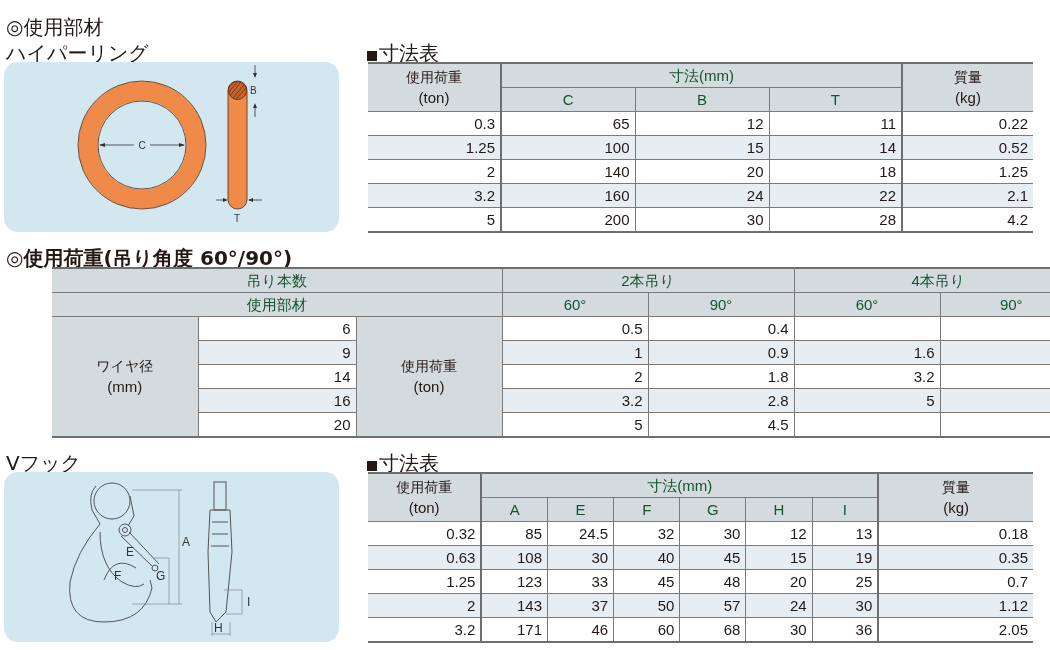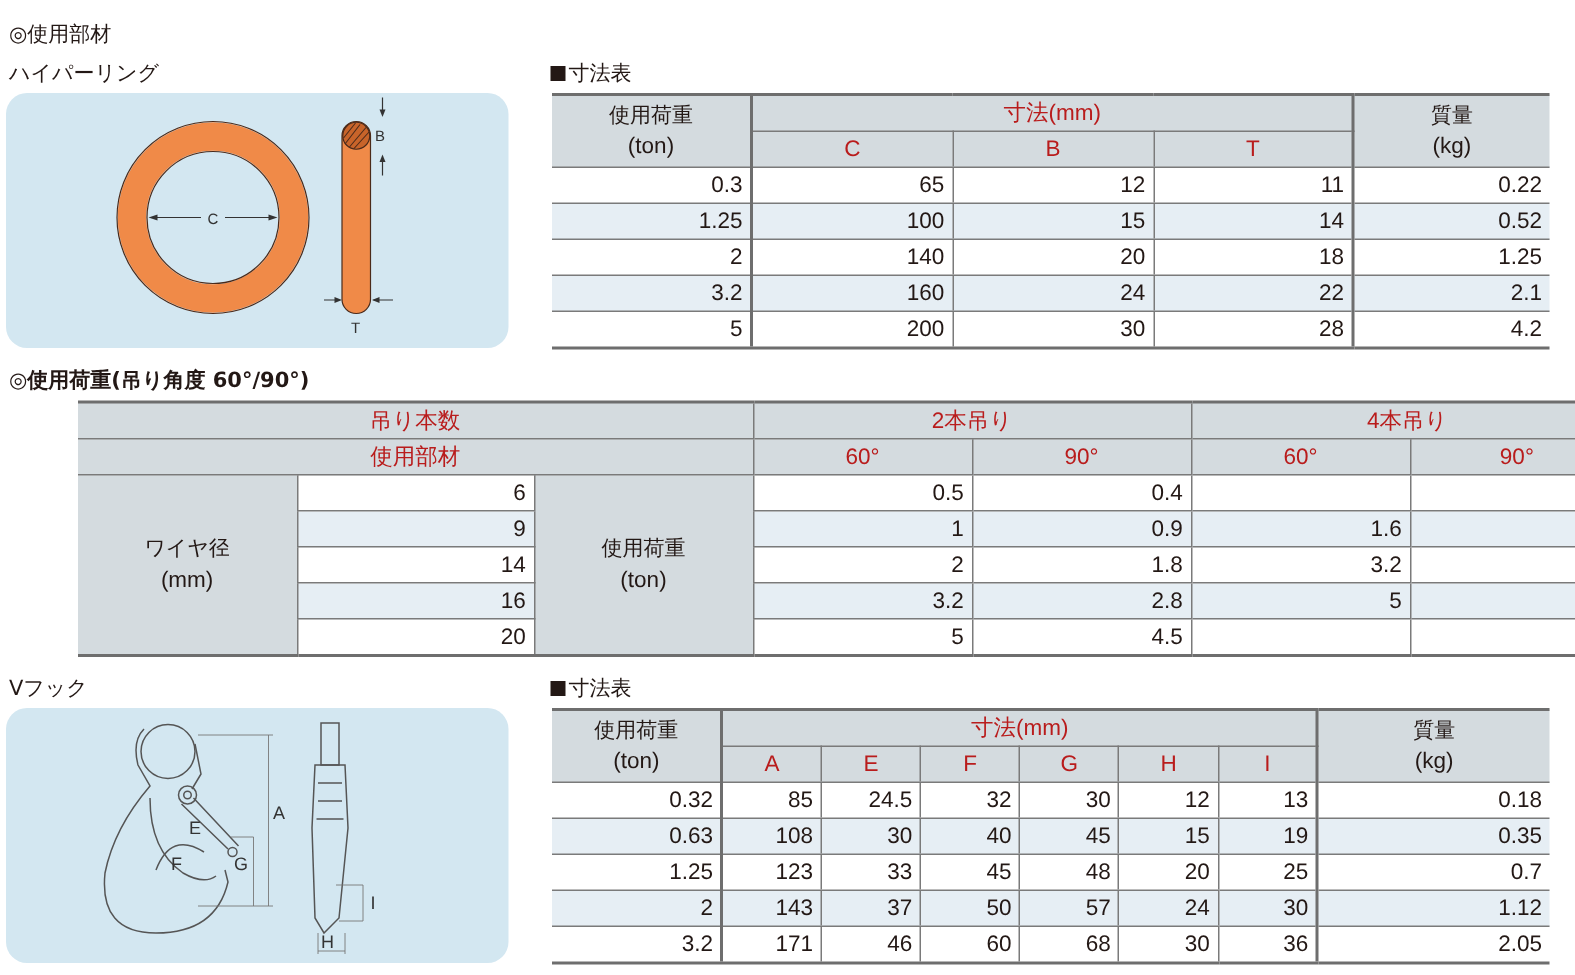--- a/index.html
+++ b/index.html
@@ -1,23 +1,23 @@
 <!DOCTYPE html>
 <html><head>
 <meta charset="utf-8">
 <style>
   html, body { margin:0; padding:0; background:#ffffff; }
   body { width:1050px; height:650px; position:relative; overflow:hidden;
          font-family:"DejaVu Sans", "Liberation Sans", sans-serif; color:#231815; }
   .abs { position:absolute; }
-  .title { font-size:14px; white-space:nowrap; }
+  .title { font-size:20px; white-space:nowrap; }
   .panel { background:#d3e7f1; border-radius:14px; }
   table { border-collapse:collapse; position:absolute; font-family:"Liberation Sans", "DejaVu Sans", sans-serif; font-size:15px; }
   th, td { padding:0 5px; height:23px; line-height:23px; white-space:nowrap; }
-  th { background:#d4dbdf; font-weight:normal; text-align:center; color:#b91c1c; }
+  th { background:#d4dbdf; font-weight:normal; text-align:center; color:#14532d; }
   td { text-align:right; }
   tr.odd td.val { background:#ffffff; }
   tr.even td.val { background:#e6eef4; }
   td.hdrcell { background:#d4dbdf; text-align:center; line-height:20px; font-size:15px; }
   .cn { font-family:Liberation Mono, monospace; font-size:14px; }
   .t-top { border-top:2px solid #6e6e6e; }
   .t-bot { border-bottom:2px solid #6e6e6e; }
   th, td { border-bottom:1px solid #7a7a7a; }
   .vl { border-left:1px solid #7a7a7a; }
   .vl2 { border-left:2px solid #6e6e6e; }

